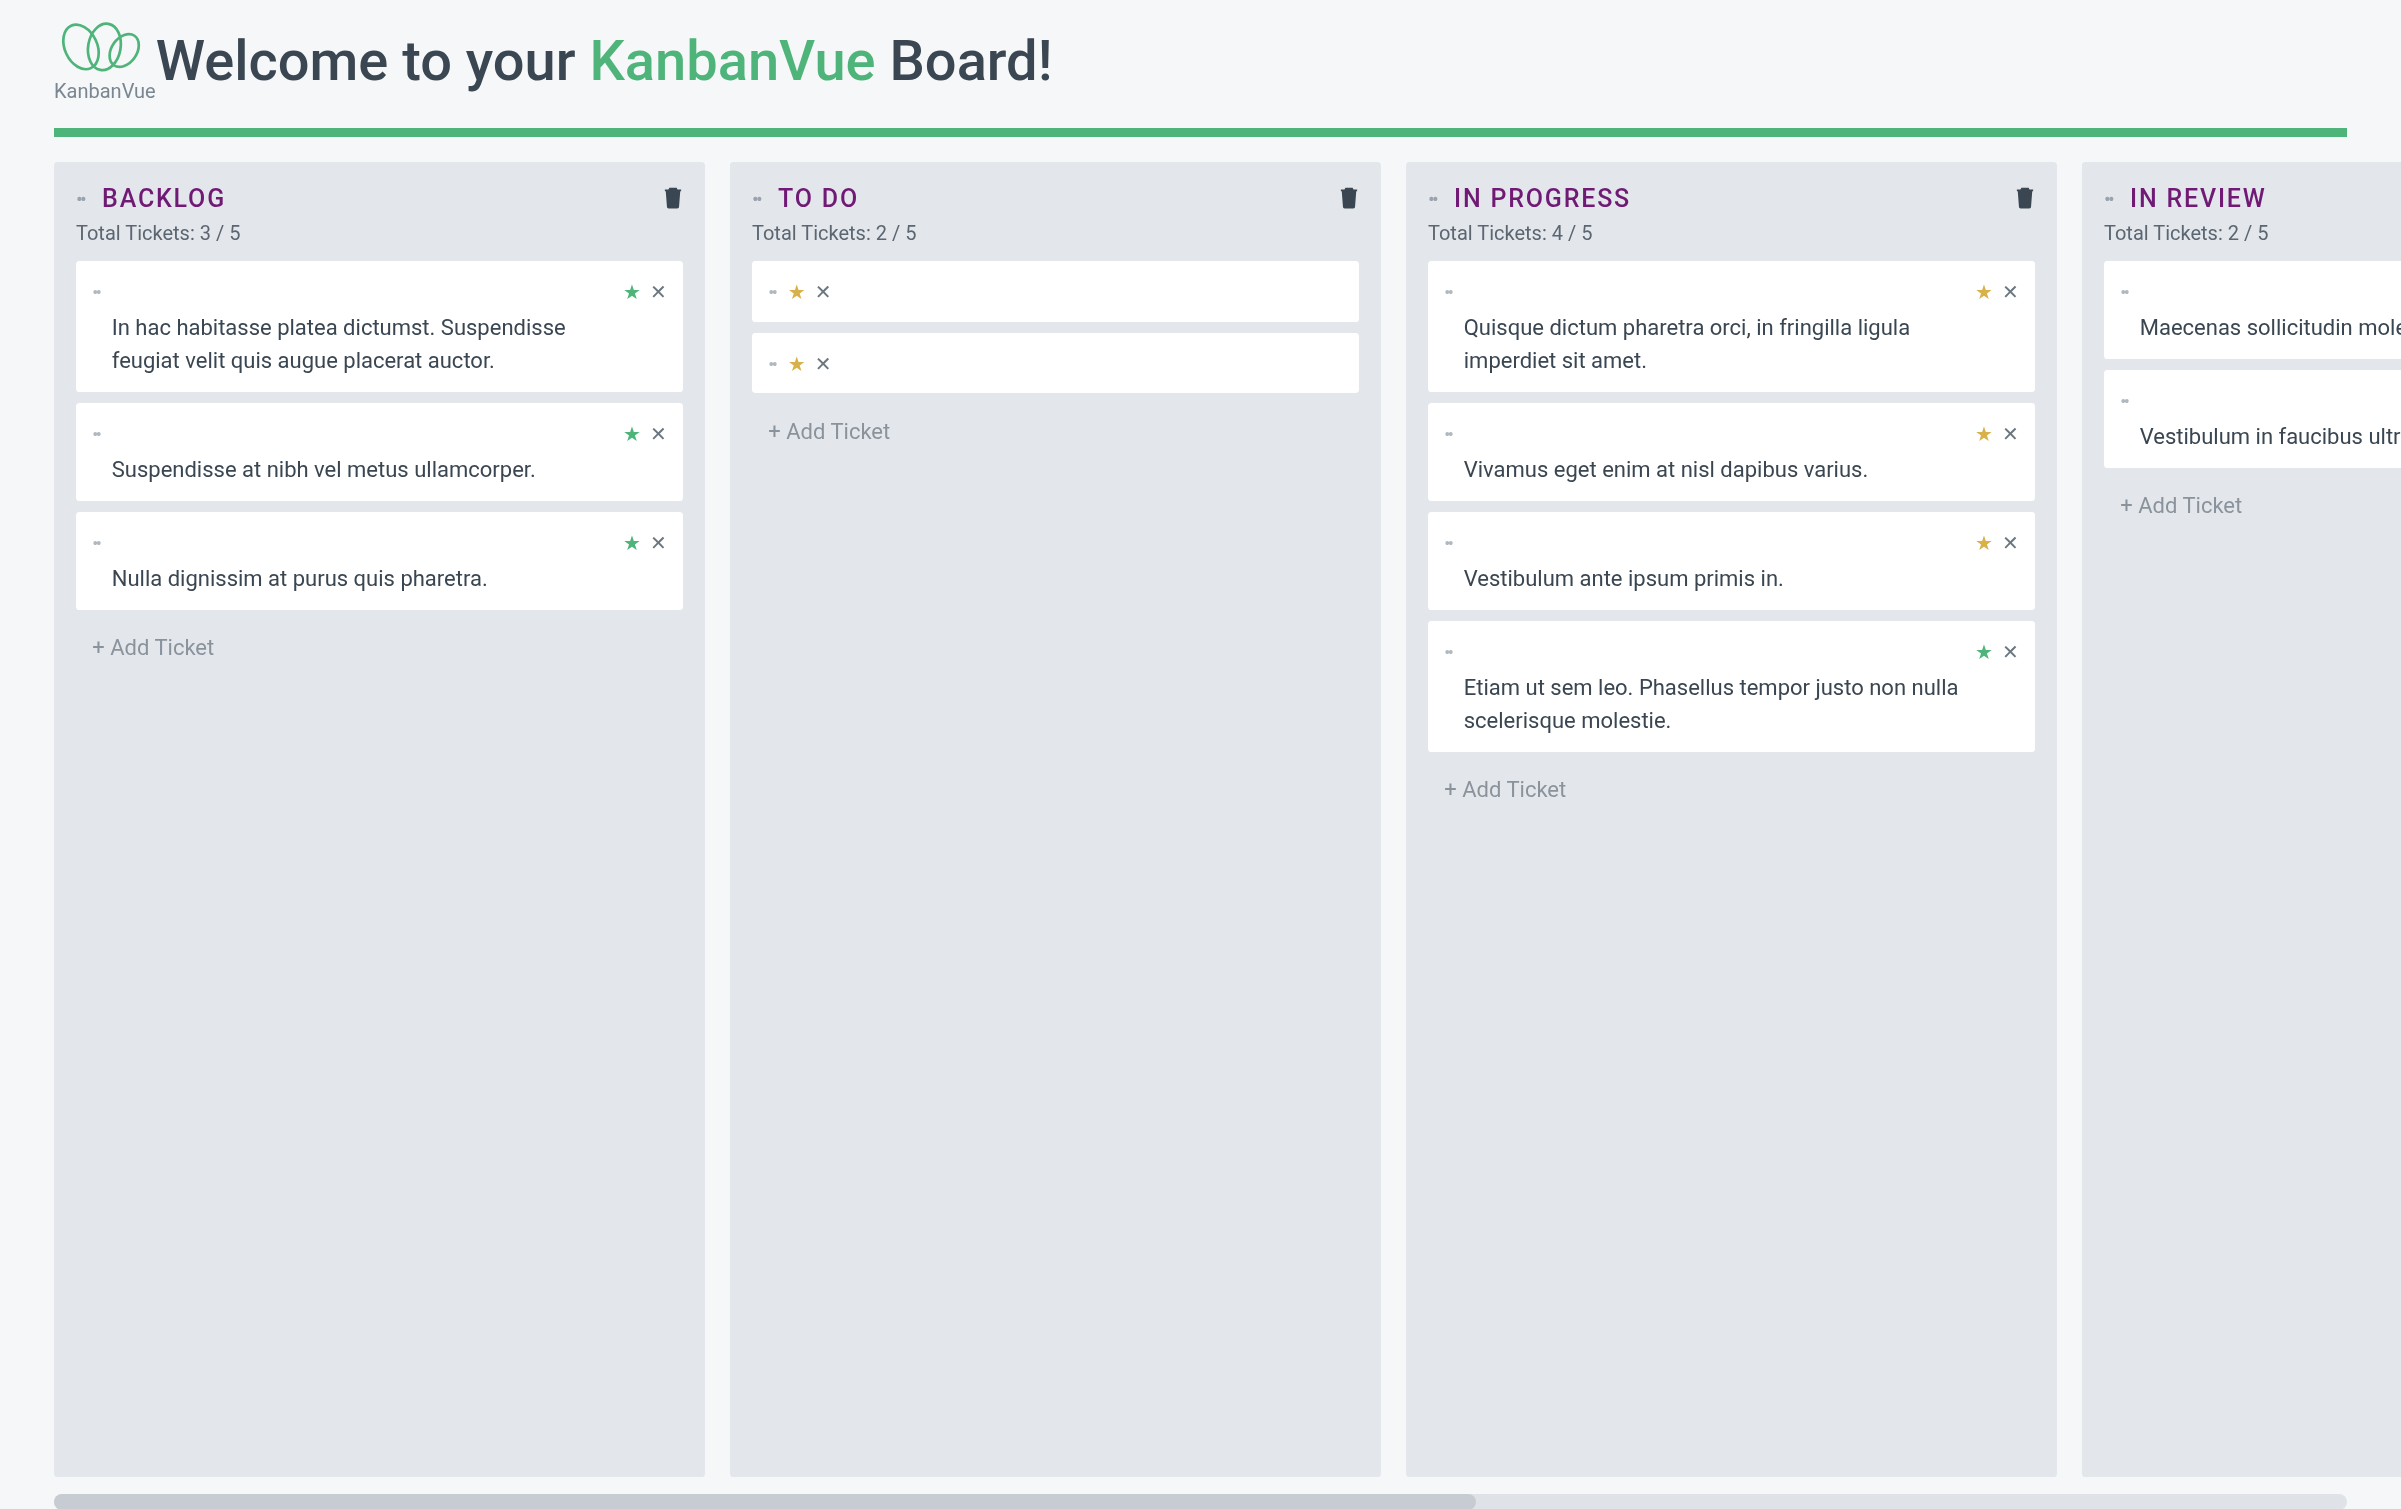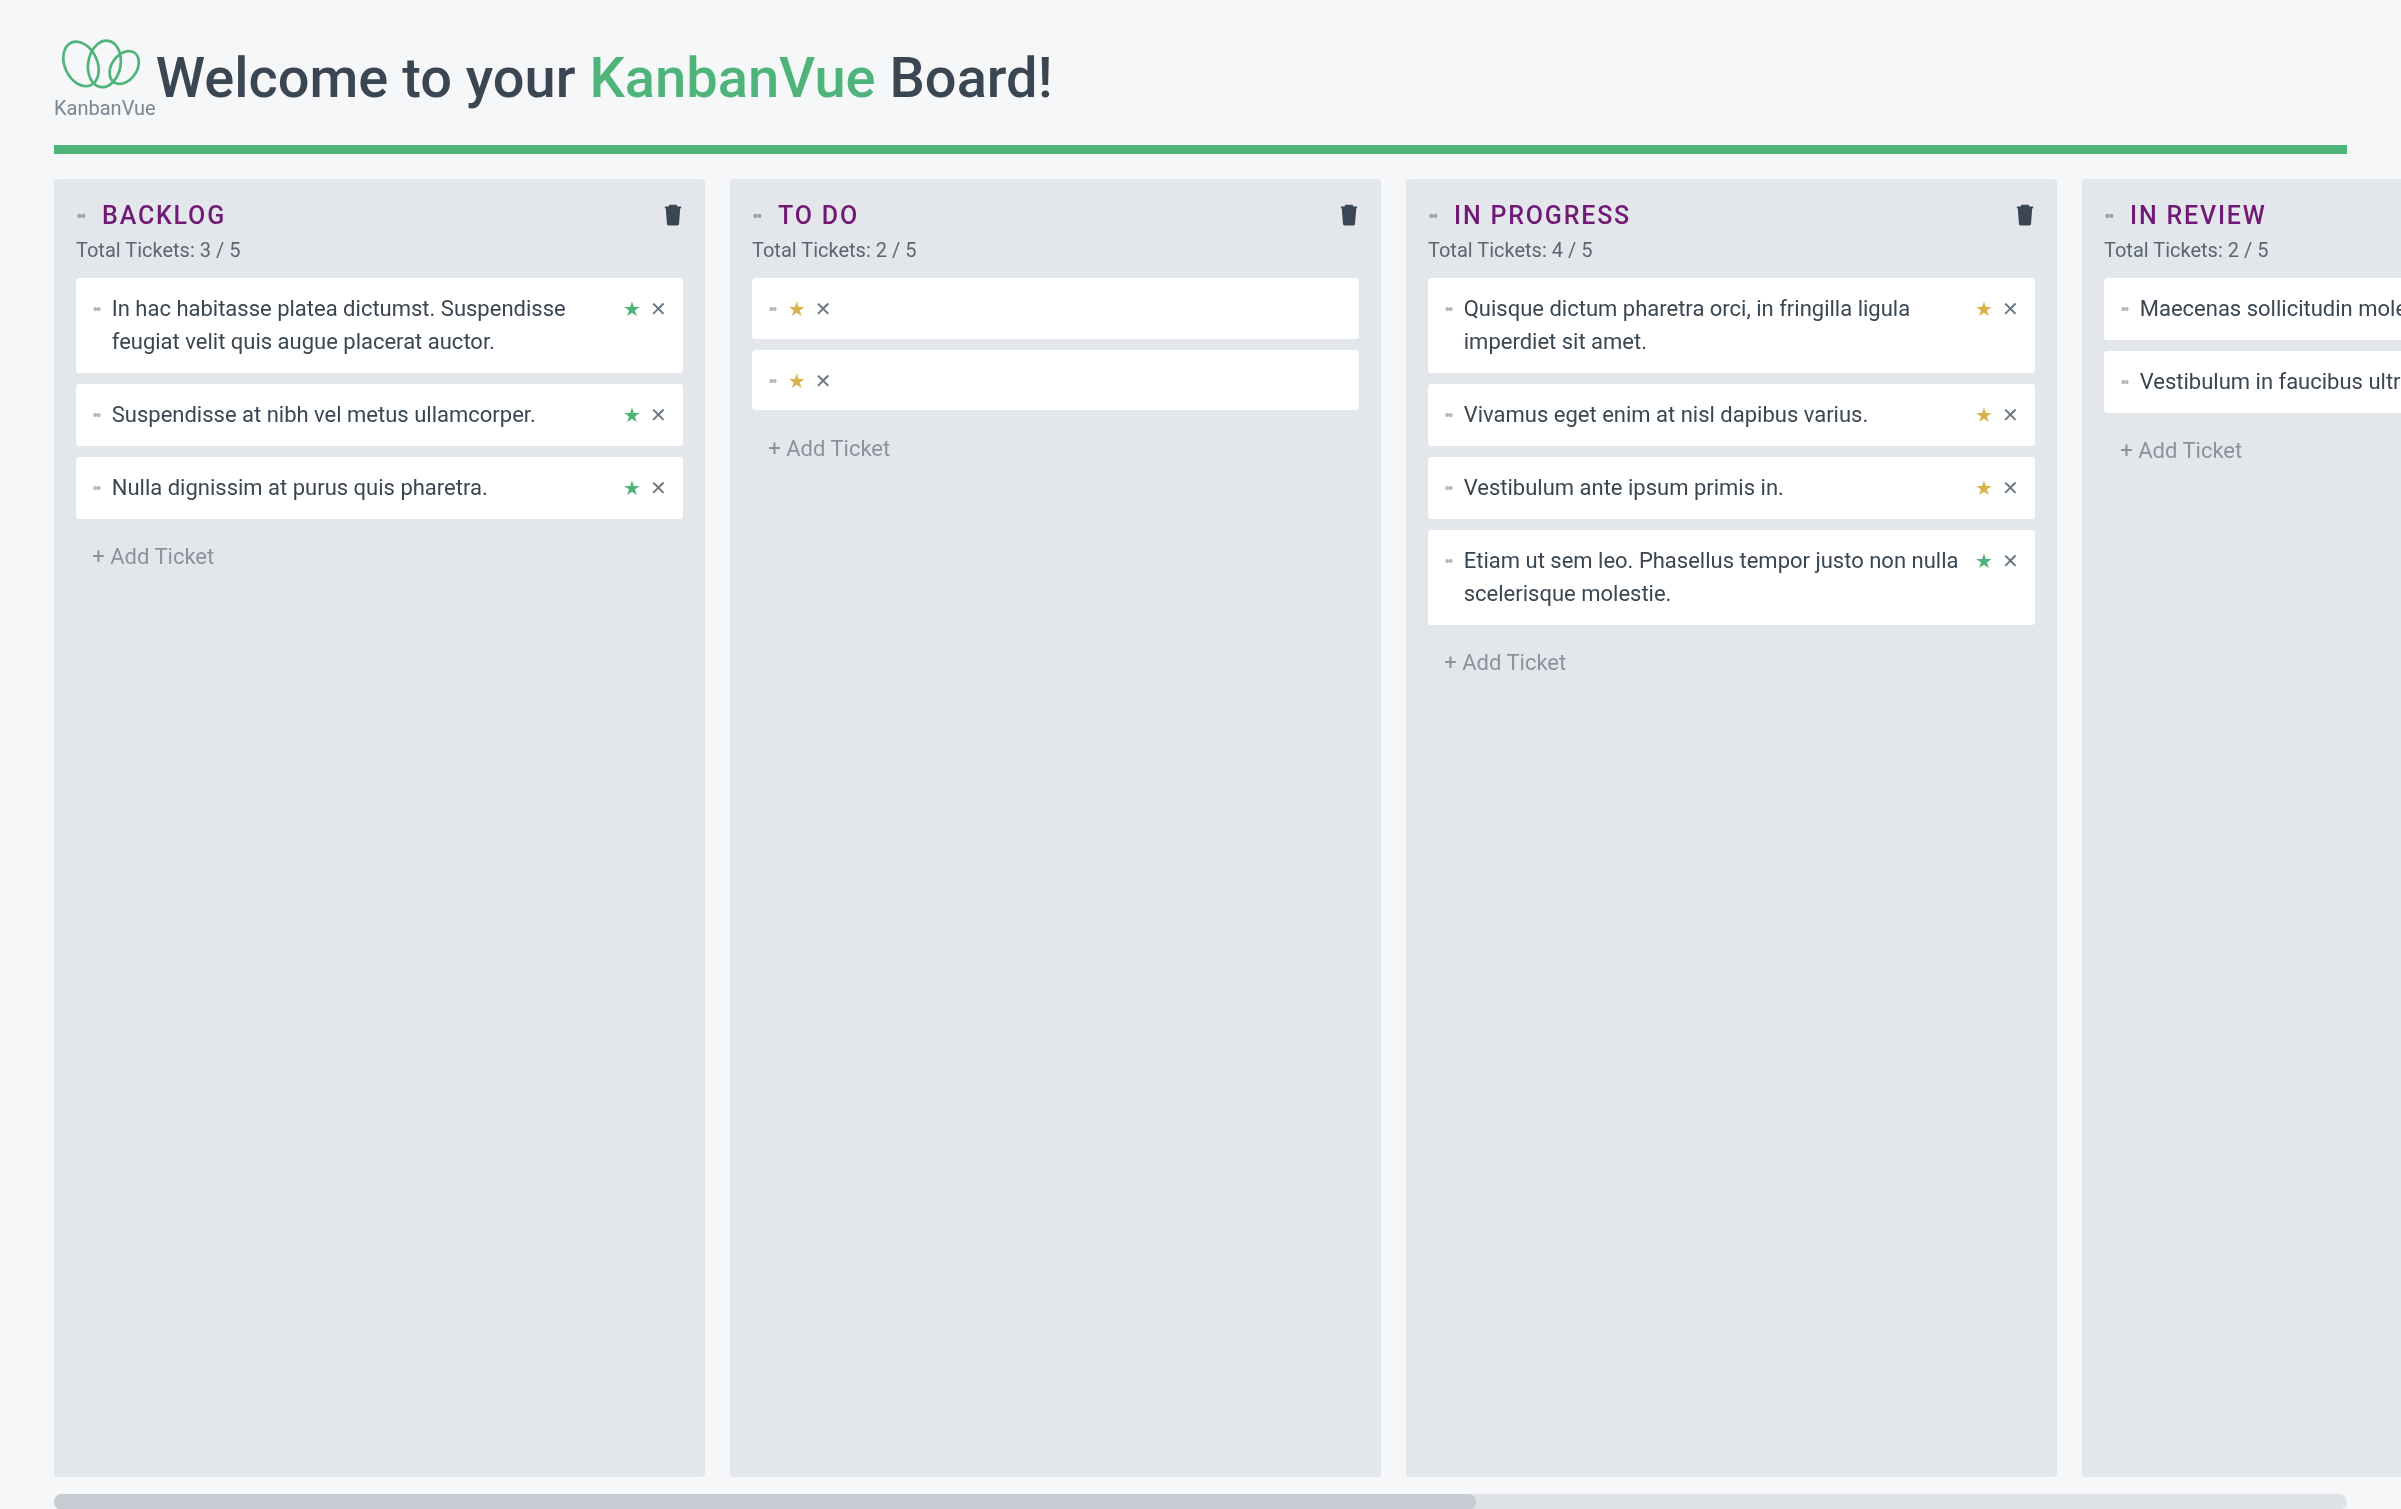--- a/index.html
+++ b/index.html
@@ -14,21 +14,20 @@
   .app {
     width: 100%;
     height: 100%;
     display: flex;
     flex-direction: column;
   }
   .header {
     display: flex;
     align-items: center;
     padding: 18px 54px 25px 54px;
-    margin-top: 17px;
   }
   .brand {
     display: flex;
     flex-direction: column;
     align-items: flex-start;
     gap: 5.4px;
   }
   .brand-logo svg { display: block; }
   .brand-name {
     font-size: 20px;
@@ -91,21 +90,21 @@
     border-radius: 3.6px;
     padding: 14.5px 16.3px;
     display: flex;
     align-items: flex-start;
     gap: 12.7px;
     font-size: 22px;
     line-height: 1.5;
     color: #3a4651;
   }
   .drag-ticket { color: #b0b8c0; font-size: 18px; letter-spacing: -2.7px; margin-top: 3.6px; cursor: grab; }
-  .ticket-text { flex: 1; }
+  .ticket-text { flex: 1; margin-top: 36px; }
   .ticket-actions { display: flex; align-items: center; gap: 9px; margin-top: 1.8px; }
   .star { font-size: 20px; cursor: pointer; }
   .star.green { color: #4fb47a; }
   .star.gold  { color: #d8b14a; }
   .close { color: #6a7680; font-size: 20px; cursor: pointer; }
   .add-ticket {
     margin-top: 12.7px;
     padding: 12.7px 16.3px;
     font-size: 22px;
     color: #8a939c;

